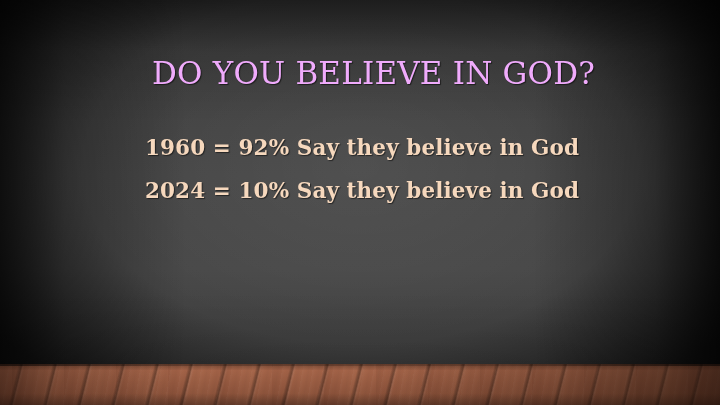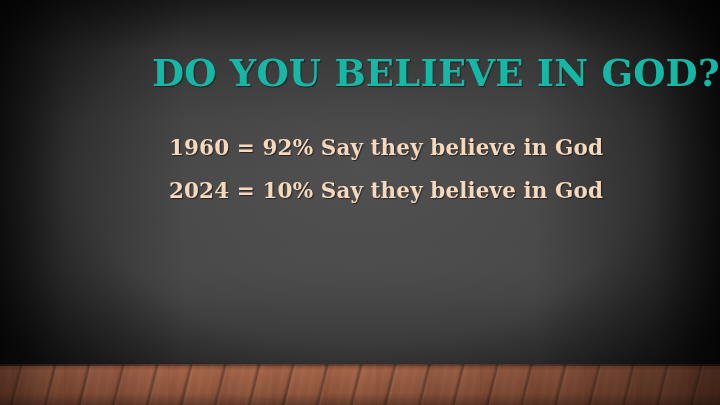--- a/index.html
+++ b/index.html
@@ -125,43 +125,42 @@
   .content {
     position: absolute;
     left: 0; top: 0;
     width: 720px; height: 405px;
   }
   .slide-title {
     position: absolute;
     left: 152px;
     top: 55px;
     width: 420px;
-    font-size: 37px;
-    font-weight: bold;
+    font-size: 31px;
+    font-weight: normal;
     letter-spacing: 0.2px;
     line-height: 36px;
-    color: #14b8a6;
+    color: #f0abfc;
     white-space: nowrap;
     text-shadow: 1px 1px 1px rgba(0,0,0,0.55);
   }
   .body-list {
     position: absolute;
     left: 145px;
     top: 126px;
     width: 460px;
   }
   .body-line {
     font-size: 21.5px;
     font-weight: bold;
     line-height: 43px;
     letter-spacing: 0.1px;
     color: #f6d8bd;
     white-space: nowrap;
     text-shadow: 1px 1px 1px rgba(0,0,0,0.50);
-    margin-left: 24px;
   }
 </style>
 </head>
 <body>
 
 <div id="slide">
 
   <div class="wall"></div>
   <div class="wall-vignette"></div>
 

